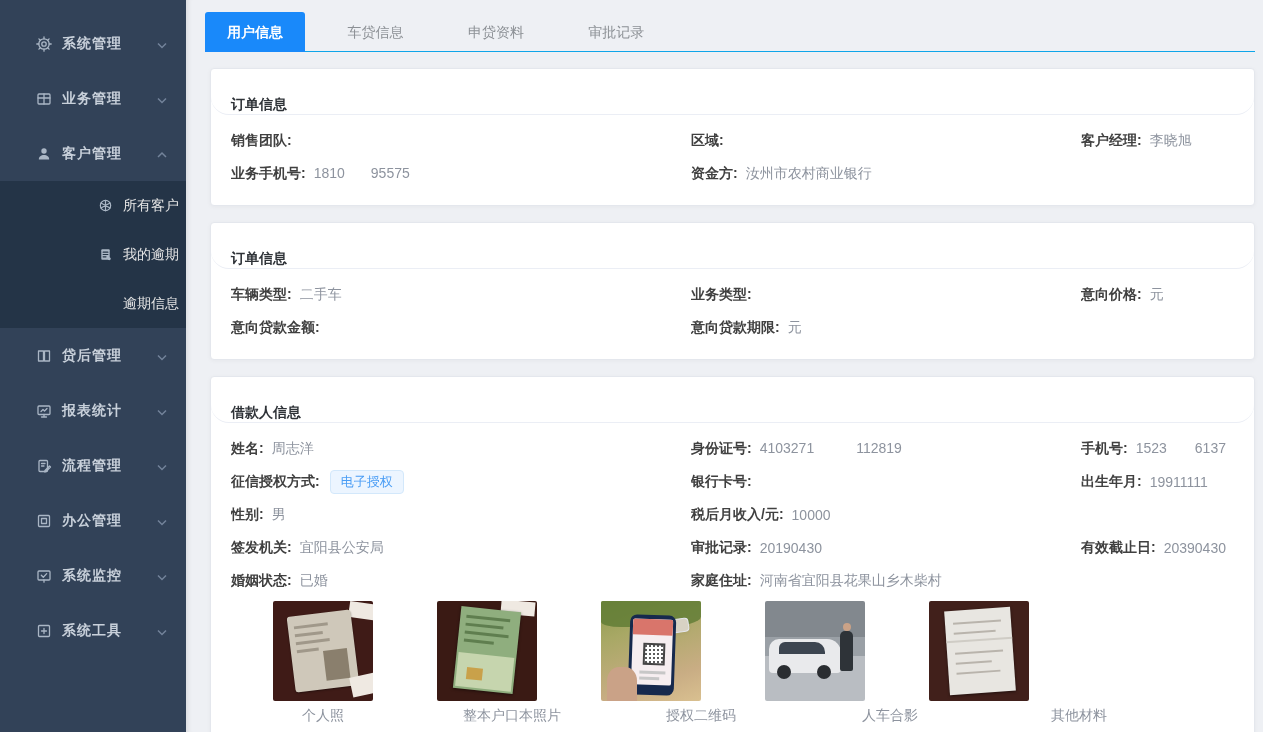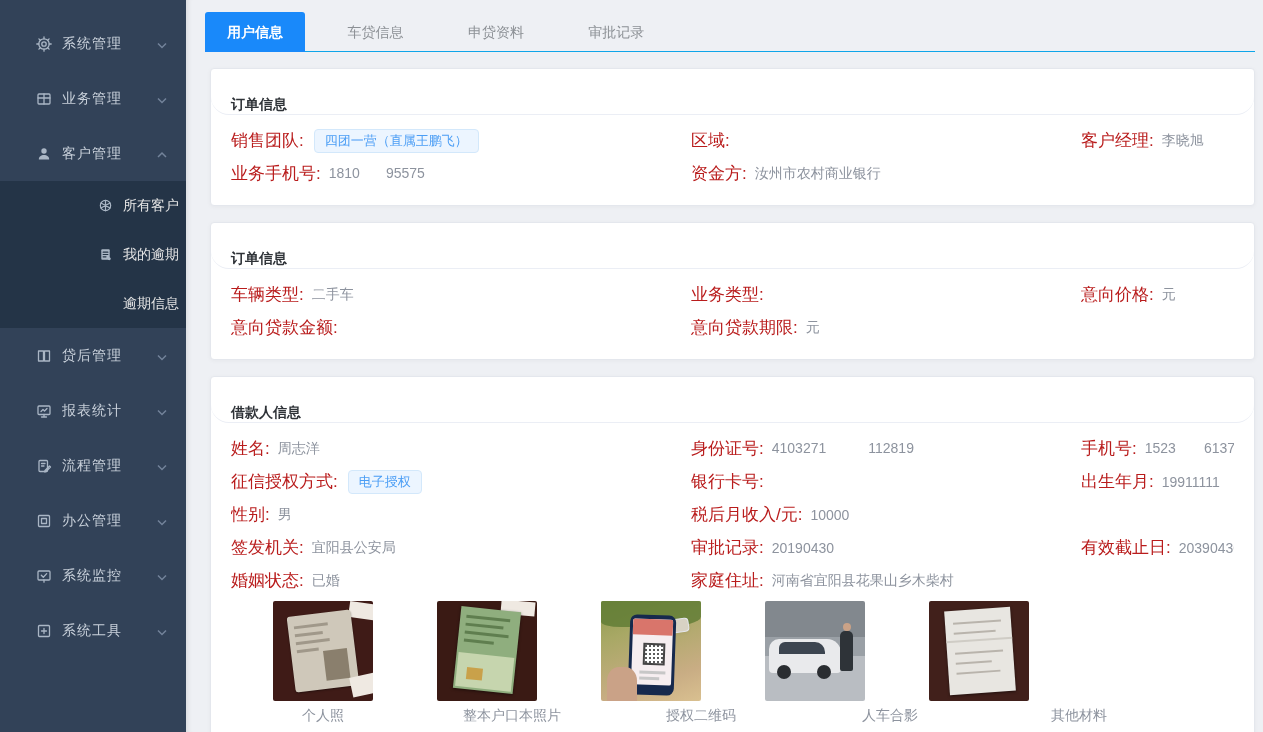--- a/index.html
+++ b/index.html
@@ -5,21 +5,21 @@
   * { margin:0; padding:0; box-sizing:border-box; }
   html,body { width:1263px; height:732px; overflow:hidden;
     font-family:"Liberation Sans","DejaVu Sans",sans-serif; background:#eef0f4; }
 
   
   .sidebar { position:absolute; left:0; top:0; width:186px; height:732px;
     background:#324258; padding-top:16px; z-index:5; }
   .menu-item { height:55px; display:flex; align-items:center; padding:0 18px 0 36px;
     color:#c8d0da; font-size:14px; cursor:pointer; }
   .menu-item .mi-icon { width:16px; height:16px; margin-right:10px; flex:0 0 16px; display:flex; align-items:center; }
-  .menu-item .mi-label { flex:1; letter-spacing:1px; }
+  .menu-item .mi-label { flex:1; letter-spacing:1px;font-weight:bold; }
   .menu-item .mi-arrow { width:12px; height:12px; color:#73839a; }
   .submenu { background:#243447; }
   .submenu-item { height:49px; display:flex; align-items:center; padding-left:98px;
     color:#e5e5e5; font-size:14px; cursor:pointer;text-align:right; }
   .submenu-item .mi-icon { width:15px; height:15px; margin-right:10px; flex:0 0 15px; }
   .submenu-item.no-icon { padding-left:123px; }
   svg.ic { stroke:#aab6c5; fill:none; stroke-width:1.3; stroke-linecap:round; stroke-linejoin:round; width:100%; height:100%; }
   svg.ic .fillbit { fill:#aab6c5; stroke:none; }
   svg.arrow { stroke:#73839a; fill:none; stroke-width:1.5; width:12px; height:12px; }
 
@@ -32,21 +32,21 @@
     font-size:14px; color:#8c9095; cursor:pointer; margin-right:16px; }
   .tab.active { background:#1989fa; color:#ffffff; border-radius:3px 3px 0 0; font-weight:bold; }
 
   .card { margin:16px 8px 0 24px; background:#ffffff; border:1px solid #e4e7ed;
     border-radius:4px; box-shadow:0 1px 4px rgba(0,0,0,.04); }
   .card-header { height:46px; line-height:46px; padding:12px 20px; font-size:14px;
     font-weight:bold; color:#2f3338; border-bottom:1px solid #ebeef5;border-radius:18px; }
   .card-body { padding:9px 20px 15px 20px; }
   .frow { display:grid; grid-template-columns:460px 390px 1fr; align-items:center; height:33px; }
   .fcell { display:flex; align-items:center; white-space:nowrap; overflow:hidden; }
-  .lbl { font-size:17px; font-weight:normal; color:#b91c1c; }
+  .lbl { font-size:14px; font-weight:bold; color:#404040; }
   .val { font-size:14px; color:#8d939e; margin-left:8px; }
   .redact { display:inline-block; height:14px; background:#ffffff; vertical-align:middle; }
   .tag { display:inline-block; margin-left:10px; padding:0 10px; height:24px; line-height:22px;
     background:#ecf5ff; border:1px solid #d3e8fb; border-radius:4px; color:#4a9df5; font-size:13px; cursor:default; }
 
   
   .photo-row { display:flex; margin:4px 0 0 42px; }
   .thumb { width:100px; height:100px; margin-right:64px; position:relative; overflow:hidden;
     border-radius:2px; cursor:pointer; flex:0 0 100px; }
   .caption-row { display:flex; margin:6px 0 0 42px;gap:25px; }
@@ -254,21 +254,20 @@
     <span class="tab">申贷资料</span>
     <span class="tab">审批记录</span>
   </div>
 
   <section class="card">
     <div class="card-header">订单信息</div>
     <div class="card-body">
       <div class="frow">
         <div class="fcell">
           <span class="lbl">销售团队:</span>
-          <span class="tag">四团一营（直属王鹏飞）</span>
         </div>
         <div class="fcell">
           <span class="lbl">区域:</span>
           <span class="val"></span>
         </div>
         <div class="fcell">
           <span class="lbl">客户经理:</span>
           <span class="val">李晓旭</span>
         </div>
       </div>

